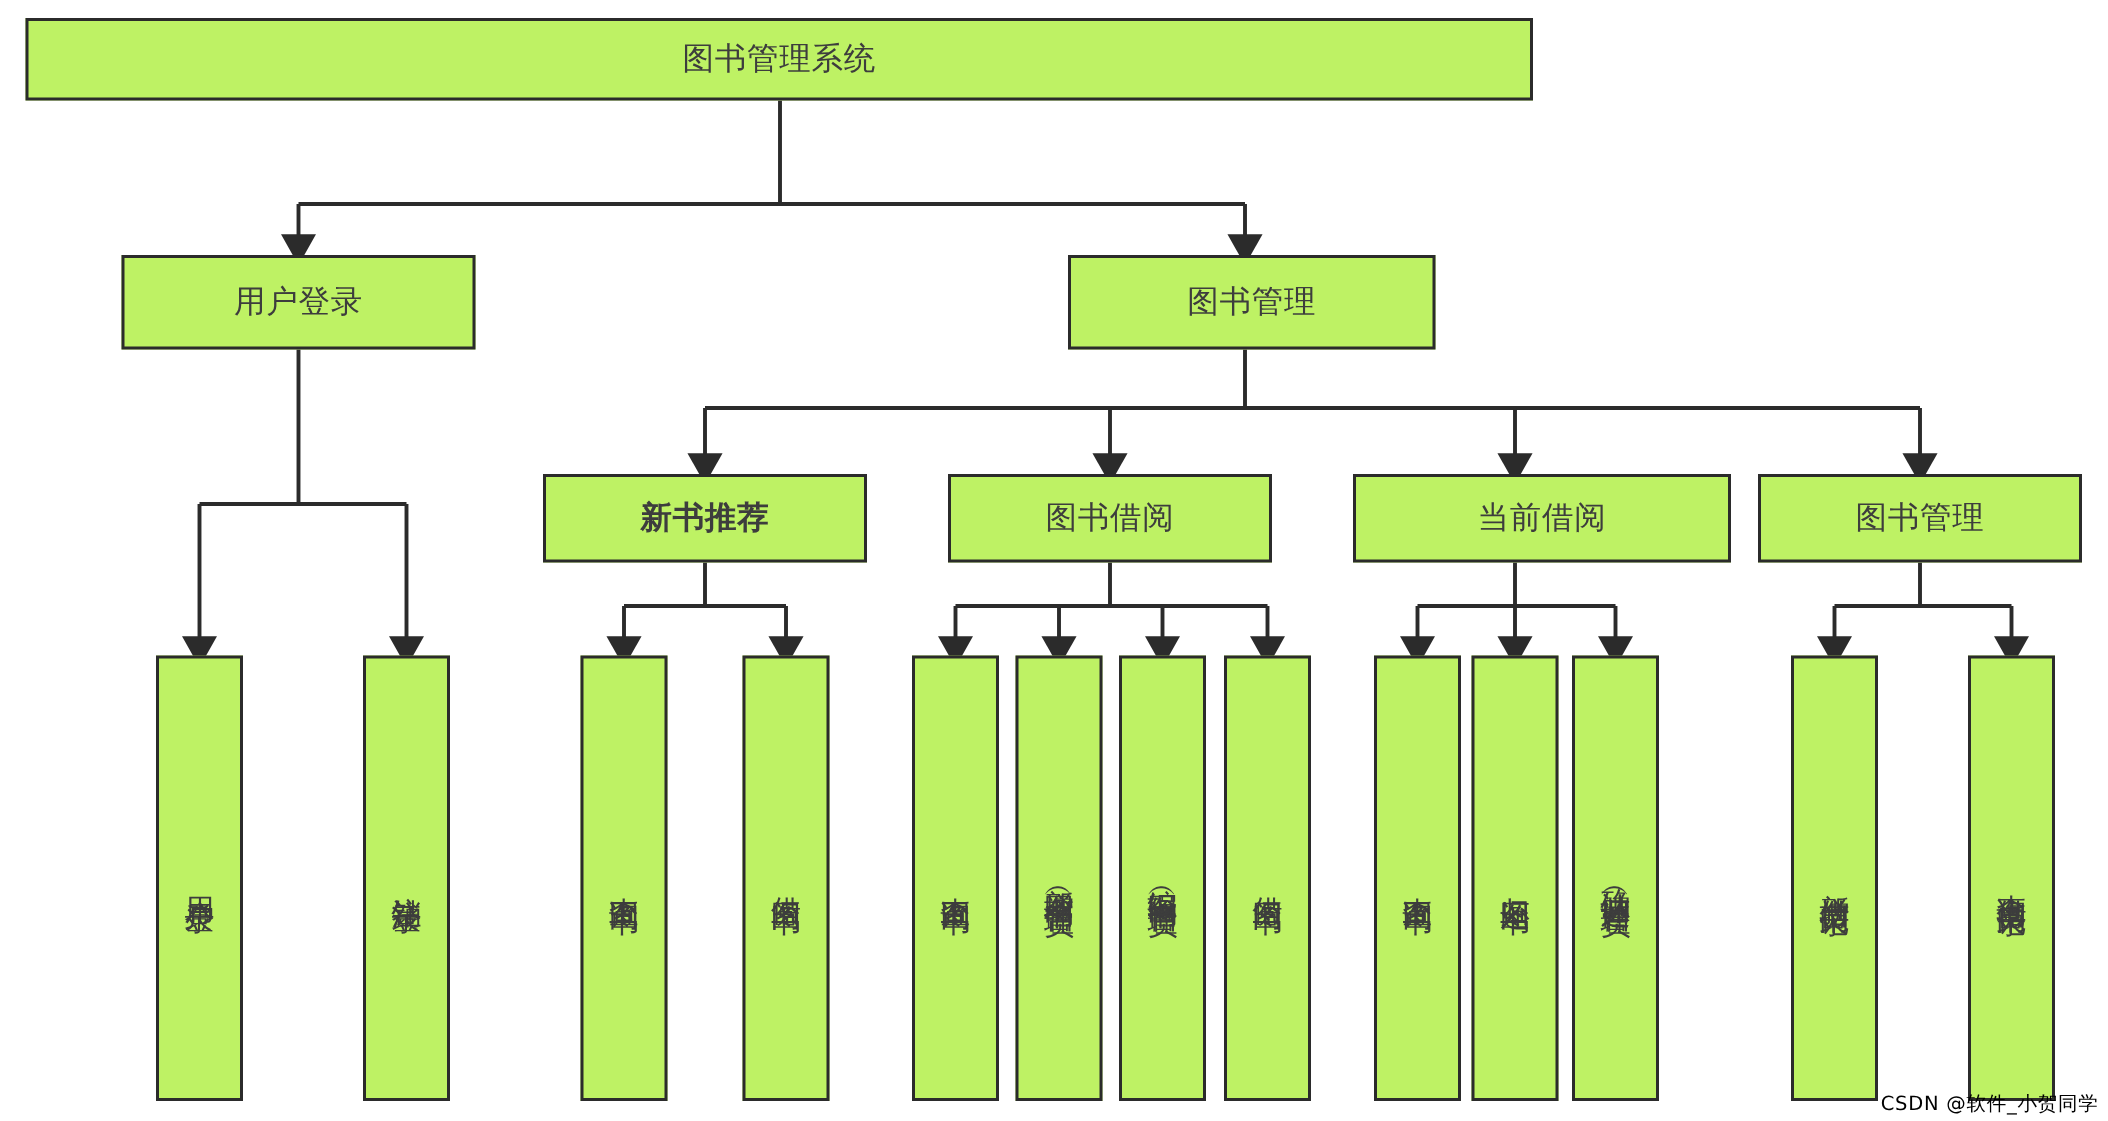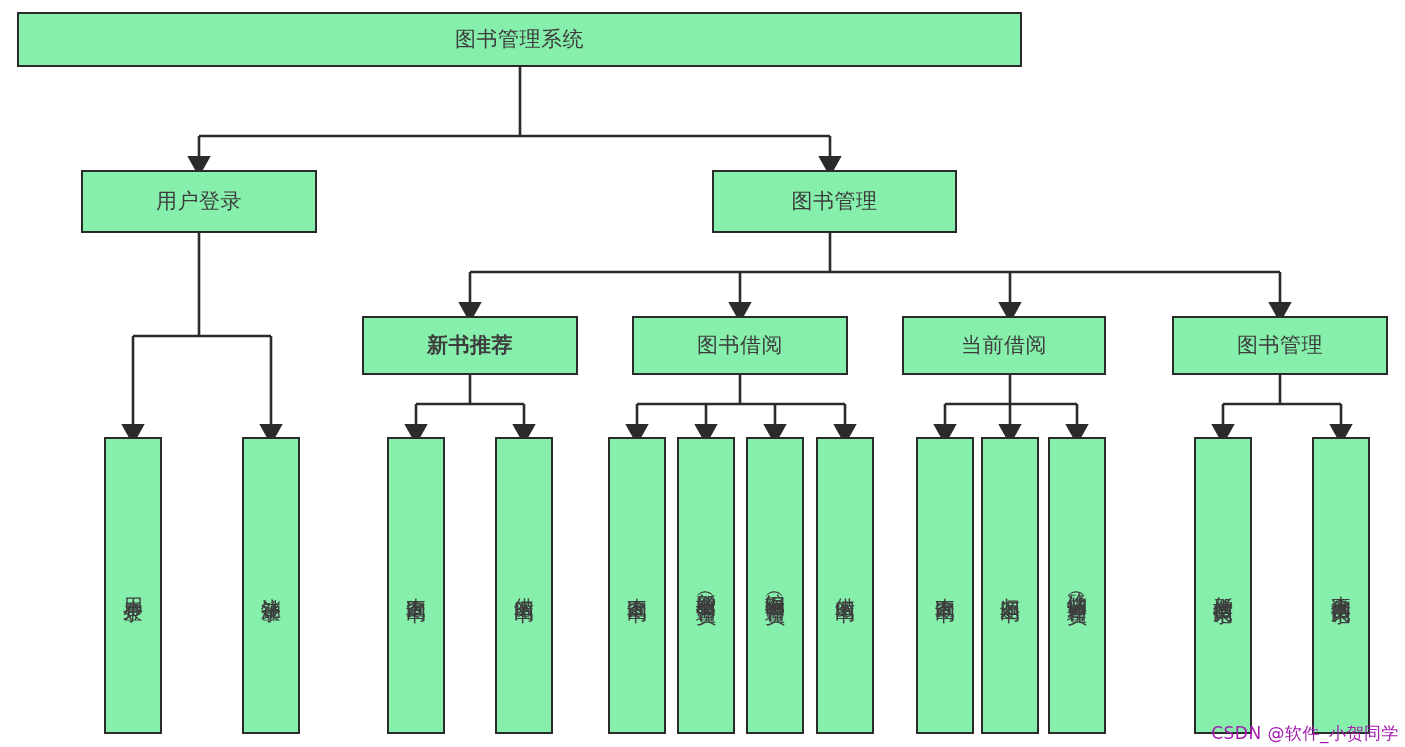--- a/index.html
+++ b/index.html
@@ -9,21 +9,21 @@
     background:#ffffff;
     font-family:"DejaVu Sans","Liberation Sans",sans-serif;
     overflow:hidden;
   }
   #diagram-root{position:relative;width:1405px;height:747px;}
   svg#edges{position:absolute;left:0;top:0;width:1405px;height:747px;pointer-events:none;}
 
   .node{
     position:absolute;
     box-sizing:border-box;
-    background:#86efac;
+    background:#bef264;
     border:2px solid #2b2b2b;
     display:flex;
     align-items:center;
     justify-content:center;
     color:#3d3d3d;
     letter-spacing:0.5px;
   }
   .node .label{
     display:block;
     text-align:center;
@@ -39,22 +39,22 @@
     writing-mode:vertical-rl;
     text-orientation:upright;
     font-size:20px;
     line-height:1.35;
     letter-spacing:2px;
     max-height:280px;
   }
   #watermark{
     position:absolute;
     right:6px;bottom:2px;
-    font-size:17px;
-    color:#a21caf;
+    font-size:13px;
+    color:#000000;
     white-space:nowrap;
     letter-spacing:0.5px;
   }
 </style>
 </head>
 <body>
 
 <div id="diagram-root">
 
   <svg id="edges" viewBox="0 0 1405 747">
@@ -117,21 +117,21 @@
   <div class="node horiz" style="left:712px;top:170px;width:245px;height:63px;">
     <span class="label">图书管理</span>
   </div>
 
   <div class="node horiz" style="left:362px;top:316px;width:216px;height:59px;font-weight:bold;">
     <span class="label">新书推荐</span>
   </div>
   <div class="node horiz" style="left:632px;top:316px;width:216px;height:59px;">
     <span class="label">图书借阅</span>
   </div>
-  <div class="node horiz" style="left:902px;top:316px;width:204px;height:59px;">
+  <div class="node horiz" style="left:902px;top:316px;width:252px;height:59px;">
     <span class="label">当前借阅</span>
   </div>
   <div class="node horiz" style="left:1172px;top:316px;width:216px;height:59px;">
     <span class="label">图书管理</span>
   </div>
 
   <div class="node vert" style="left:104px;top:437px;width:58px;height:297px;">
     <span class="label">用户登录</span>
   </div>
   <div class="node vert" style="left:242px;top:437px;width:58px;height:297px;">

